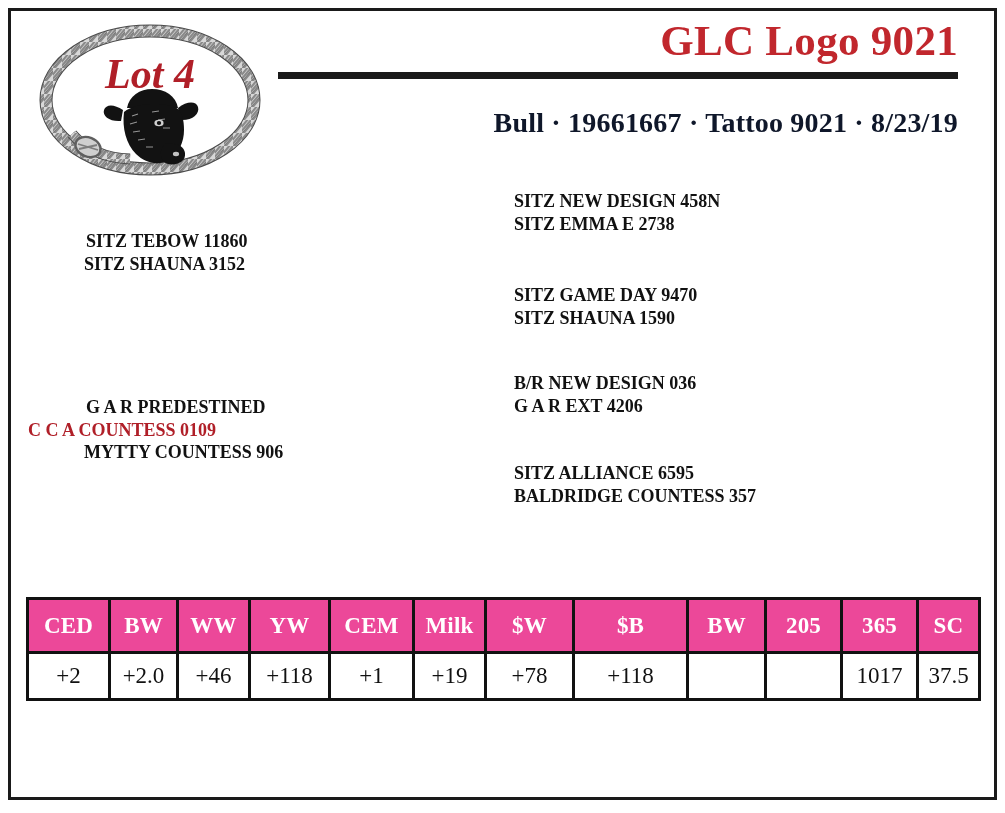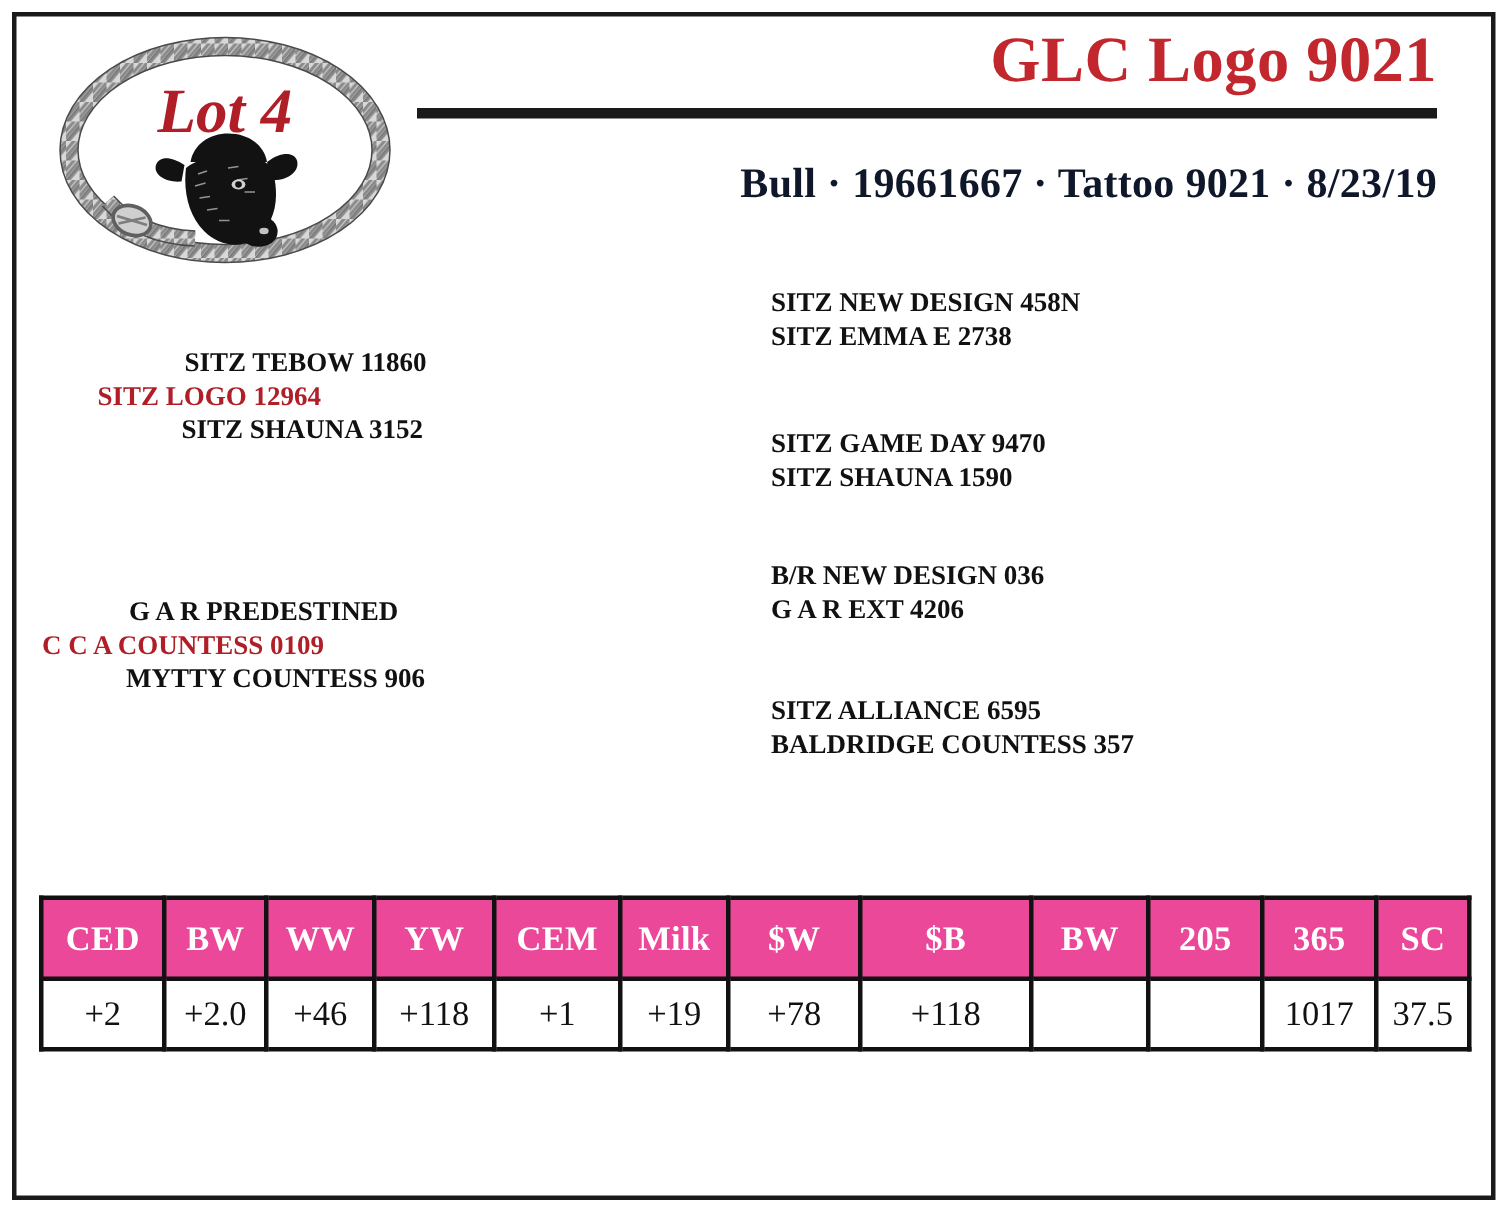--- a/index.html
+++ b/index.html
@@ -105,21 +105,21 @@
     color: #B01F28;
   }
   
   .ped-name.indent {
     padding-left: 58px;
   }
   .ped-name.indent-wide {
     padding-left: 56px;
   }
 
-  .ped-group-sire  { position: absolute; left: 0; top: 44px;  width: 100%; margin-left: 37px; }
+  .ped-group-sire  { position: absolute; left: 0; top: 44px;  width: 100%; }
   .ped-group-dam   { position: absolute; left: 0; top: 210px; width: 100%; }
 
   .ped-pair-a { position: absolute; left: 0; top: 4px;   width: 100%; }
   .ped-pair-b { position: absolute; left: 0; top: 98px;  width: 100%; }
   .ped-pair-c { position: absolute; left: 0; top: 186px; width: 100%; }
   .ped-pair-d { position: absolute; left: 0; top: 276px; width: 100%; }
 
   
   .epd-table-wrap {
     position: absolute;
@@ -222,21 +222,20 @@
     <div class="title-rule"></div>
     <div class="animal-subtitle">Bull · 19661667 · Tattoo 9021 · 8/23/19</div>
   </div>
 
   <div class="pedigree">
 
     <div class="ped-col-left">
 
       <div class="ped-group-sire">
         <div class="ped-name indent">SITZ TEBOW 11860</div>
-        <div class="ped-name accent">SITZ LOGO 12964</div>
         <div class="ped-name indent-wide">SITZ SHAUNA 3152</div>
       </div>
 
       <div class="ped-group-dam">
         <div class="ped-name indent">G A R PREDESTINED</div>
         <div class="ped-name accent">C C A COUNTESS 0109</div>
         <div class="ped-name indent-wide">MYTTY COUNTESS 906</div>
       </div>
 
     </div>

